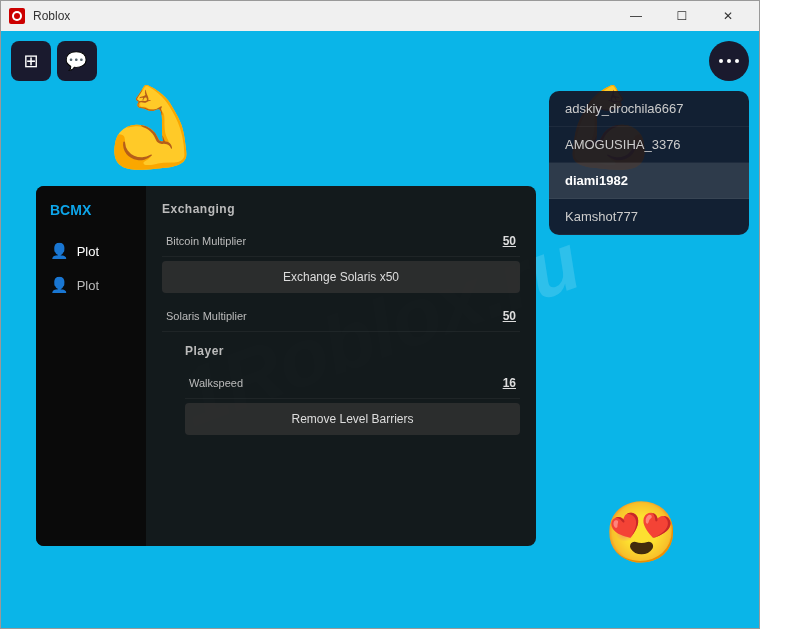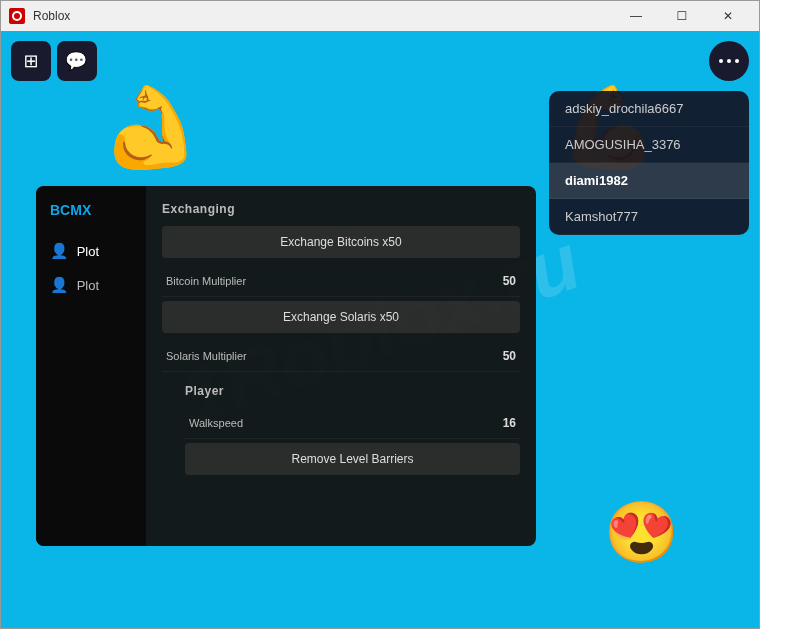--- a/index.html
+++ b/index.html
@@ -301,20 +301,21 @@
 
     .row-label {
       color: #bbb;
       font-size: 11px;
     }
 
     .row-value {
       color: #ddd;
       font-size: 12px;
       font-weight: 600;
+      text-decoration: underline;
     }
 
     .section-gap {
       margin-top: 12px;
       margin-left: 23px;
     }
 
     
     .content-area::-webkit-scrollbar { width: 4px; }
     .content-area::-webkit-scrollbar-track { background: transparent; }
@@ -388,21 +389,20 @@
         <div class="sidebar-item">
           <span class="sidebar-item-icon">👤</span>
           <span>Plot</span>
         </div>
       </div>
 
       <div class="content-area">
 
         <div class="section-title">Exchanging</div>
 
-        <button class="action-button">Exchange Bitcoins x50</button>
 
         <div class="row-item">
           <span class="row-label">Bitcoin Multiplier</span>
           <span class="row-value">50</span>
         </div>
 
         <button class="action-button">Exchange Solaris x50</button>
 
         <div class="row-item">
           <span class="row-label">Solaris Multiplier</span>

